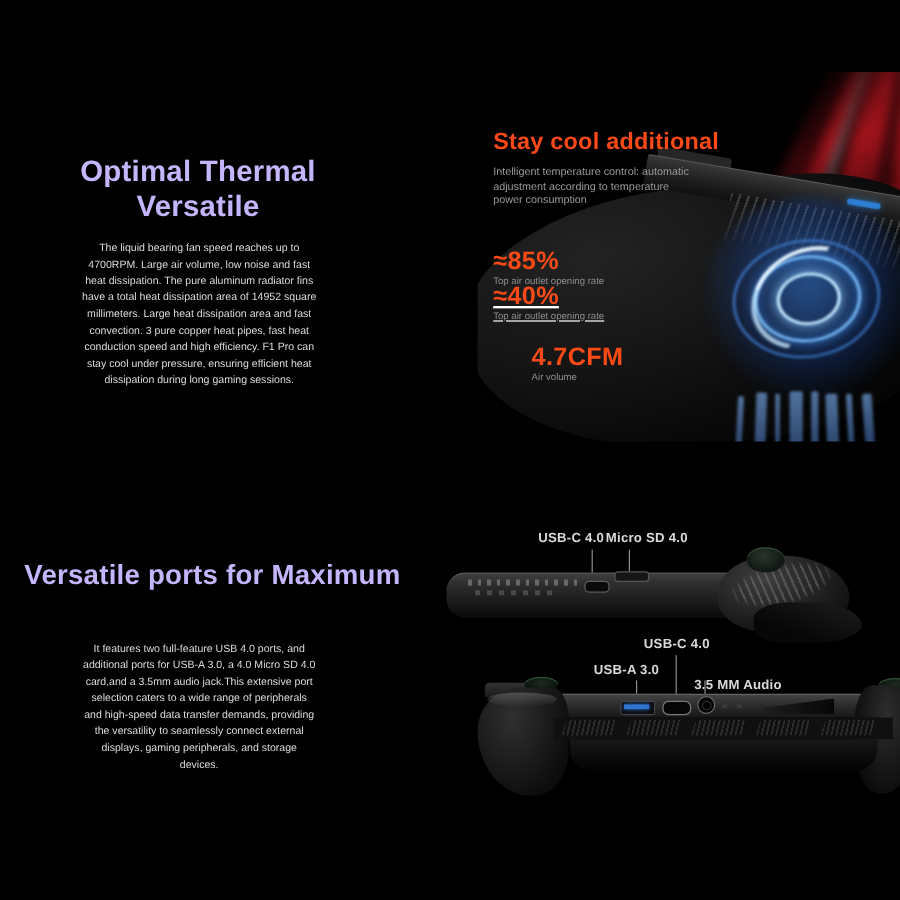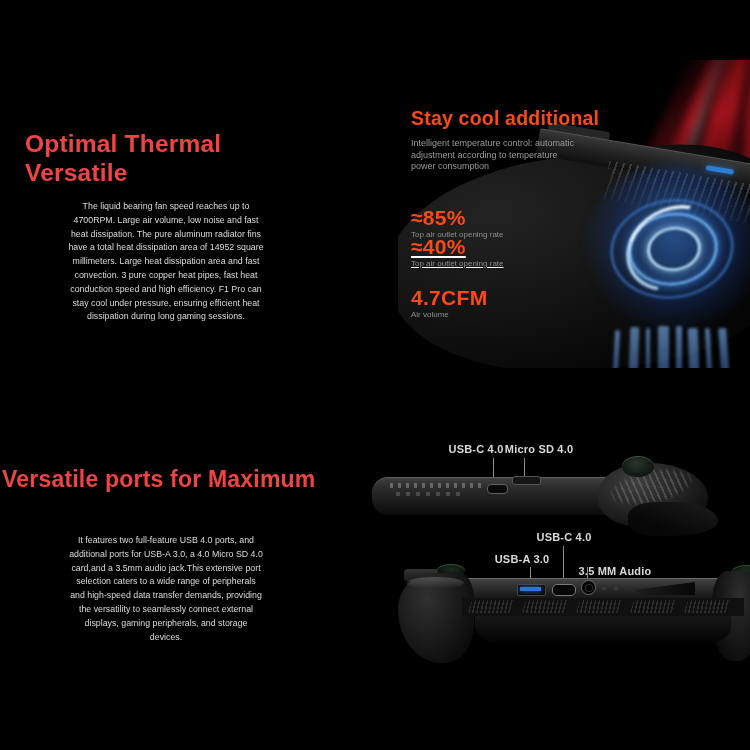--- a/index.html
+++ b/index.html
@@ -4,24 +4,24 @@
 <style>
   html,body{margin:0;padding:0;background:#000;}
   .stage{
     position:relative;width:750px;height:750px;background:#000;overflow:hidden;
     font-family:"Liberation Sans", sans-serif;color:#fff;
   }
   .abs{position:absolute;}
 
   
   .col-heading{
-    left:25px;width:280px;text-align:left;font-weight:700;color:#ef4444;
+    left:25px;width:280px;text-align:center;font-weight:700;color:#c4b5fd;
     font-size:24.5px;line-height:29px;letter-spacing:.2px;
   }
-  .col-heading.ports{left:2px;width:330px;font-size:23px;line-height:26px;}
+  .col-heading.ports{left:12px;width:330px;font-size:23px;line-height:26px;}
   .col-body{
     left:68px;width:196px;text-align:center;color:#dcdcdc;
     font-size:8.8px;line-height:13.8px;font-weight:400;
   }
 
   
   .cool-title{left:411px;top:107px;color:var(--accent);font-size:19.5px;font-weight:700;letter-spacing:.2px;}
   .cool-sub{left:411px;top:138px;color:#9a9a9a;font-size:9px;line-height:11.5px;}
   .stat-value{color:var(--accent);font-size:21px;font-weight:700;line-height:21px;letter-spacing:.3px;}
   .stat-label{color:#8e8e8e;font-size:8px;margin-top:2px;}
@@ -177,21 +177,21 @@
     <div>power consumption</div>
   </div>
   <div class="abs stat" style="top:186px;margin-top:21px;">
     <div class="stat-value">≈85%</div>
     <div class="stat-label">Top air outlet opening rate</div>
   </div>
   <div class="abs stat" style="top:236px;text-decoration:underline;">
     <div class="stat-value">≈40%</div>
     <div class="stat-label">Top air outlet opening rate</div>
   </div>
-  <div class="abs stat" style="top:287px;">
+  <div class="abs stat" style="top:287px;margin-left:32px;">
     <div class="stat-value">4.7CFM</div>
     <div class="stat-label">Air volume</div>
   </div>
 
   <div class="abs col-heading ports" style="top:466px;">
     <div>Versatile ports for Maximum</div>
   </div>
   <div class="abs col-body" style="top:534px;">It features two full-feature USB 4.0 ports, and additional ports for USB-A 3.0, a 4.0 Micro SD 4.0 card,and a 3.5mm audio jack.This extensive port selection caters to a wide range of peripherals and high-speed data transfer demands, providing the versatility to seamlessly connect external displays, gaming peripherals, and storage devices.</div>
 
   <div class="abs devA">

